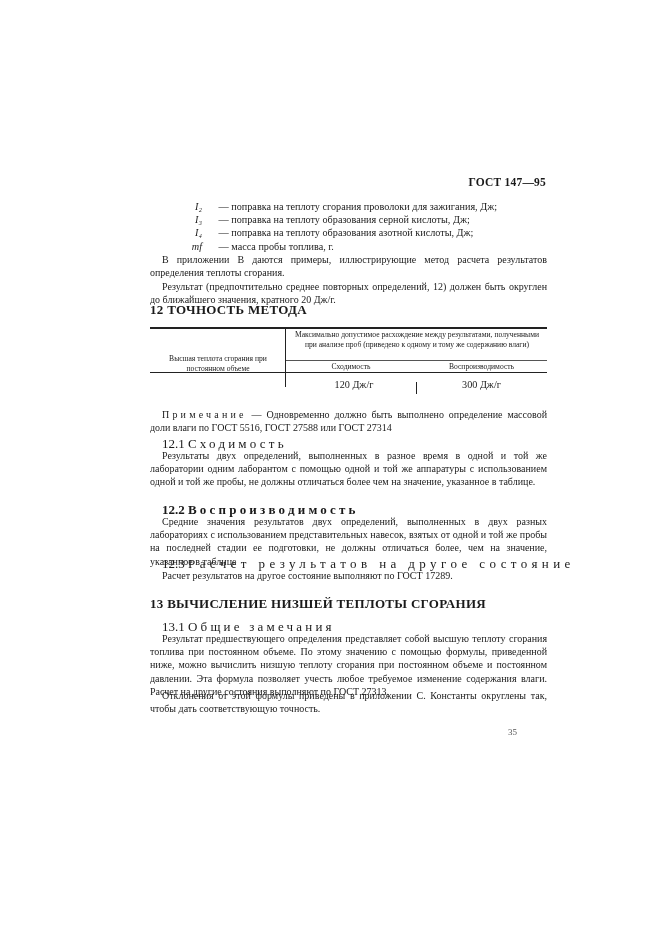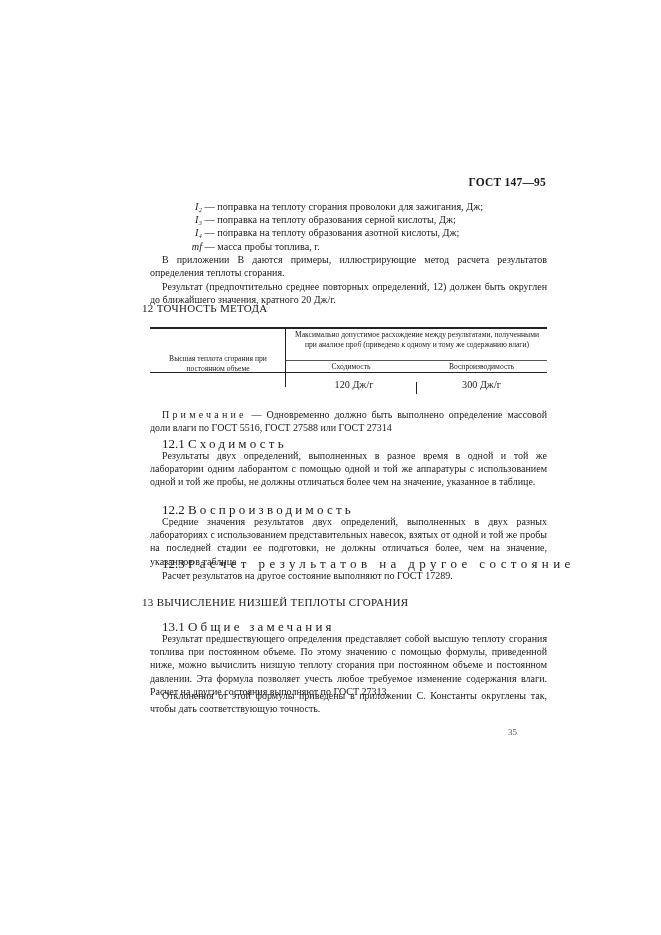--- a/index.html
+++ b/index.html
@@ -4,22 +4,22 @@
 <style>
   html, body { margin:0; padding:0; background:#ffffff; }
   body { width:661px; height:935px; position:relative; overflow:hidden;
          font-family:"Liberation Serif", "DejaVu Serif", serif; color:#1a1a1a; }
   .page { position:absolute; left:0; top:0; width:661px; height:935px; }
   .header { position:absolute; right:115px; top:176px; font-weight:bold; font-size:11.5px; letter-spacing:0.2px; }
   .txt { position:absolute; left:150px; width:397px; font-size:10px; line-height:13.2px; text-align:justify; }
   .ind { text-indent:12px; }
   .defs { position:absolute; left:182px; top:200px; font-size:10.2px; line-height:13.2px; }
   .def-row { white-space:nowrap; }
-  .def-sym { display:inline-block; width:20px; text-align:right; font-style:italic; margin-right:0; }
-  .h2 { position:absolute; left:142px; font-weight:normal; font-size:11px; letter-spacing:0.3px; }
+  .def-sym { display:inline-block; width:20px; text-align:right; font-style:italic; margin-right:14px; }
+  .h2 { position:absolute; left:150px; font-weight:bold; font-size:13px; letter-spacing:0.3px; }
   .spaced { letter-spacing:3.2px; }
   .sub { position:absolute; left:162px; font-size:13px; }
   
   .tbl { position:absolute; left:150px; top:327px; width:397px; height:60px; font-size:7.6px; }
   .tbl .line { position:absolute; background:#222; }
   .tbl .c { position:absolute; text-align:center; line-height:9.6px; }
   .tbl .v { position:absolute; text-align:center; font-size:10.2px; }
   .pnum { position:absolute; left:508px; top:727px; font-size:9px; color:#555; }
 </style>
 </head>
@@ -62,21 +62,21 @@
     <div class="c" style="left:266px;top:35px;width:131px;">Воспроизводимость</div>
     <div class="v" style="left:149px;top:52px;width:110px;">120 Дж/г</div>
     <div class="v" style="left:266px;top:52px;width:131px;">300 Дж/г</div>
   </div>
 
   <div class="txt ind" style="top:408px;"><span class="spaced">Примечание</span><span> — Одновременно должно быть выполнено определение массовой доли влаги по ГОСТ 5516, ГОСТ 27588 или ГОСТ 27314</span></div>
 
   <div class="sub" style="top:436px;"><span>12.1</span> <span class="spaced">Сходимость</span></div>
   <div class="txt ind" style="top:449px;">Результаты двух определений, выполненных в разное время в одной и той же лаборатории одним лаборантом с помощью одной и той же аппаратуры с использованием одной и той же пробы, не должны отличаться более чем на значение, указанное в таблице.</div>
 
-  <div class="sub" style="top:502px;"><span>12.2</span> <span class="spaced">Воспроизводимость</span></div>
+  <div class="sub" style="top:502px;font-weight:bold;"><span>12.2</span> <span class="spaced">Воспроизводимость</span></div>
   <div class="txt ind" style="top:515px;">Средние значения результатов двух определений, выполненных в двух разных лабораториях с использованием представительных навесок, взятых от одной и той же пробы на последней стадии ее подготовки, не должны отличаться более, чем на значение, указанное в таблице</div>
 
   <div class="sub" style="top:556px;"><span>12.3</span> <span class="spaced" style="letter-spacing:4.4px;">Расчет результатов на другое состояние</span></div>
   <div class="txt ind" style="top:569px;">Расчет результатов на другое состояние выполняют по ГОСТ 17289.</div>
 
   <div class="h2" style="top:596px;">13 ВЫЧИСЛЕНИЕ НИЗШЕЙ ТЕПЛОТЫ СГОРАНИЯ</div>
 
   <div class="sub" style="top:619px;"><span>13.1</span> <span class="spaced">Общие замечания</span></div>
   <div class="txt ind" style="top:632px;">Результат предшествующего определения представляет собой высшую теплоту сгорания топлива при постоянном объеме. По этому значению с помощью формулы, приведенной ниже, можно вычислить низшую теплоту сгорания при постоянном объеме и постоянном давлении. Эта формула позволяет учесть любое требуемое изменение содержания влаги. Расчет на другие состояния выполняют по ГОСТ 27313.</div>
   <div class="txt ind" style="top:689px;">Отклонения от этой формулы приведены в приложении С. Константы округлены так, чтобы дать соответствующую точность.</div>

